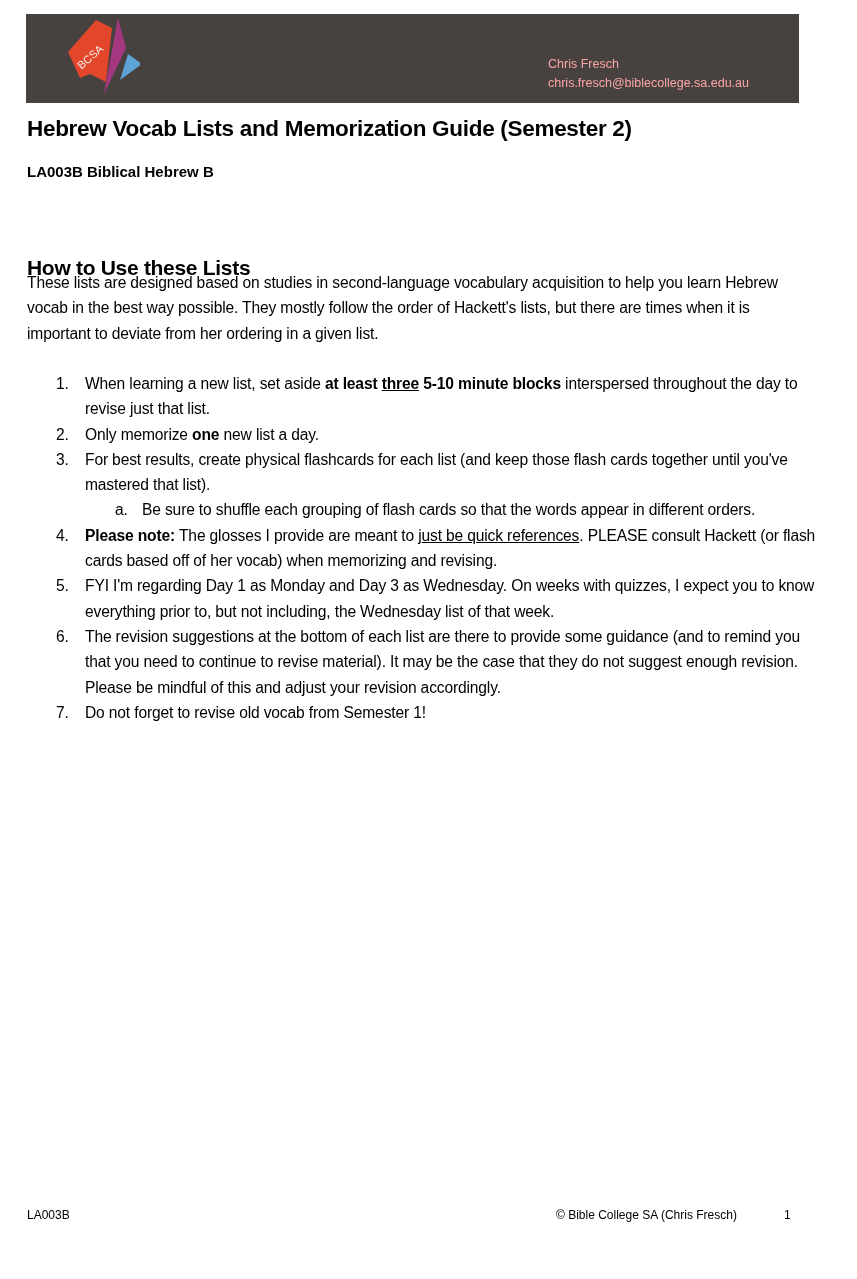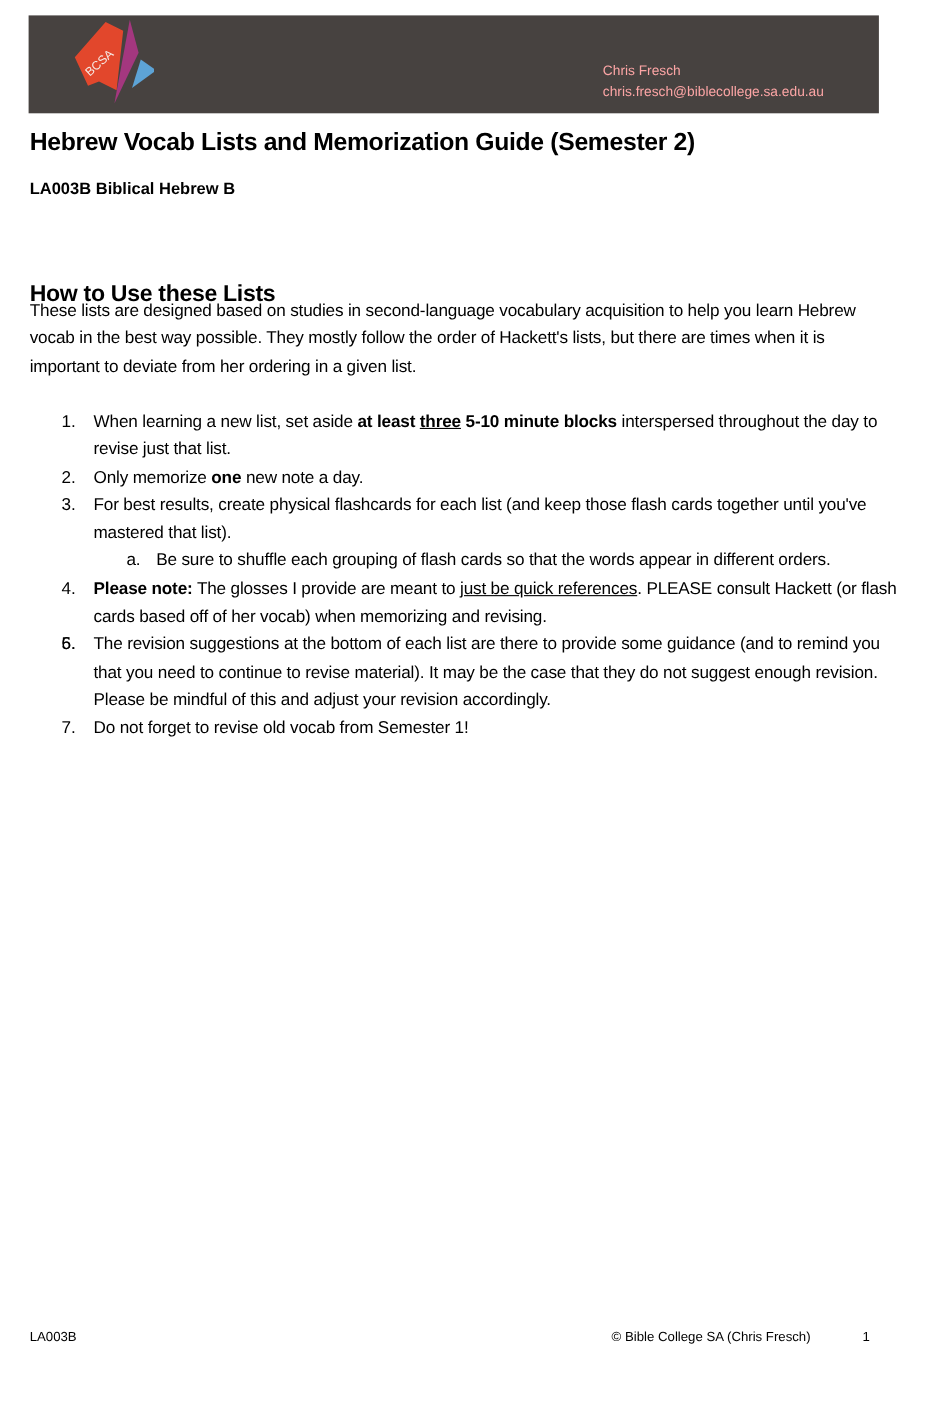--- a/index.html
+++ b/index.html
@@ -44,36 +44,37 @@
 <div class="h2">How to Use these Lists</div>
 <div class="intro">These lists are designed based on studies in second-language vocabulary acquisition to help you learn Hebrew vocab in the best way possible. They mostly follow the order of Hackett's lists, but there are times when it is important to deviate from her ordering in a given list.</div>
 
 <div class="list">
   <div class="item">
     <span class="num">1.</span>
     <span>When learning a new list, set aside </span><b>at least </b><b><u>three</u></b><b> 5-10 minute blocks</b><span> interspersed throughout the day to revise just that list.</span>
   </div>
   <div class="item">
     <span class="num">2.</span>
-    <span>Only memorize </span><b>one</b><span> new note a day.</span>
+    <span>Only memorize </span><b>one</b><span> new list a day.</span>
   </div>
   <div class="item">
     <span class="num">3.</span>
     <span>For best results, create physical flashcards for each list (and keep those flash cards together until you've mastered that list).</span>
   </div>
   <div class="sub">
     <span class="num">a.</span>
     <span>Be sure to shuffle each grouping of flash cards so that the words appear in different orders.</span>
   </div>
   <div class="item">
     <span class="num">4.</span>
     <b>Please note:</b><span> The glosses I provide are meant to </span><u>just be quick references</u><span>. PLEASE consult Hackett (or flash cards based off of her vocab) when memorizing and revising.</span>
   </div>
   <div class="item">
     <span class="num">5.</span>
+    <span>FYI I'm regarding Day 1 as Monday and Day 3 as Wednesday. On weeks with quizzes, I expect you to know everything prior to, but not including, the Wednesday list of that week.</span>
   </div>
   <div class="item">
     <span class="num">6.</span>
     <span>The revision suggestions at the bottom of each list are there to provide some guidance (and to remind you that you need to continue to revise material). It may be the case that they do not suggest enough revision. Please be mindful of this and adjust your revision accordingly.</span>
   </div>
   <div class="item">
     <span class="num">7.</span>
     <span>Do not forget to revise old vocab from Semester 1!</span>
   </div>
 </div>

